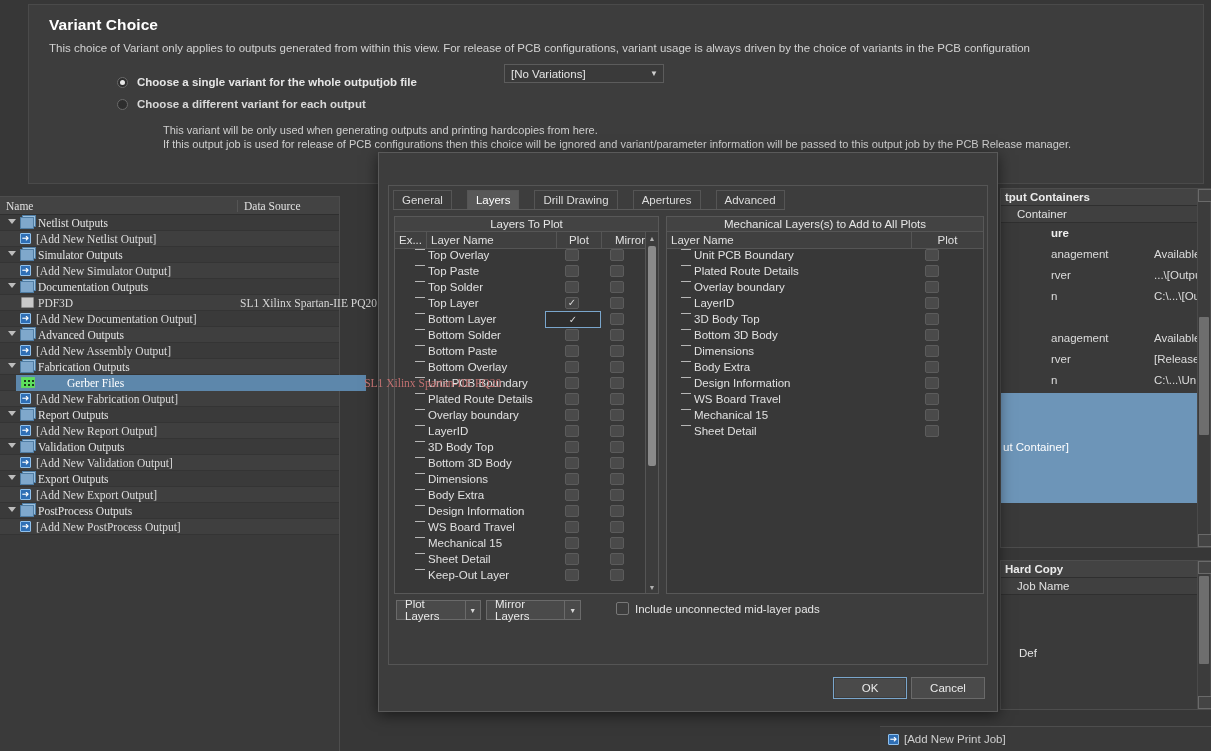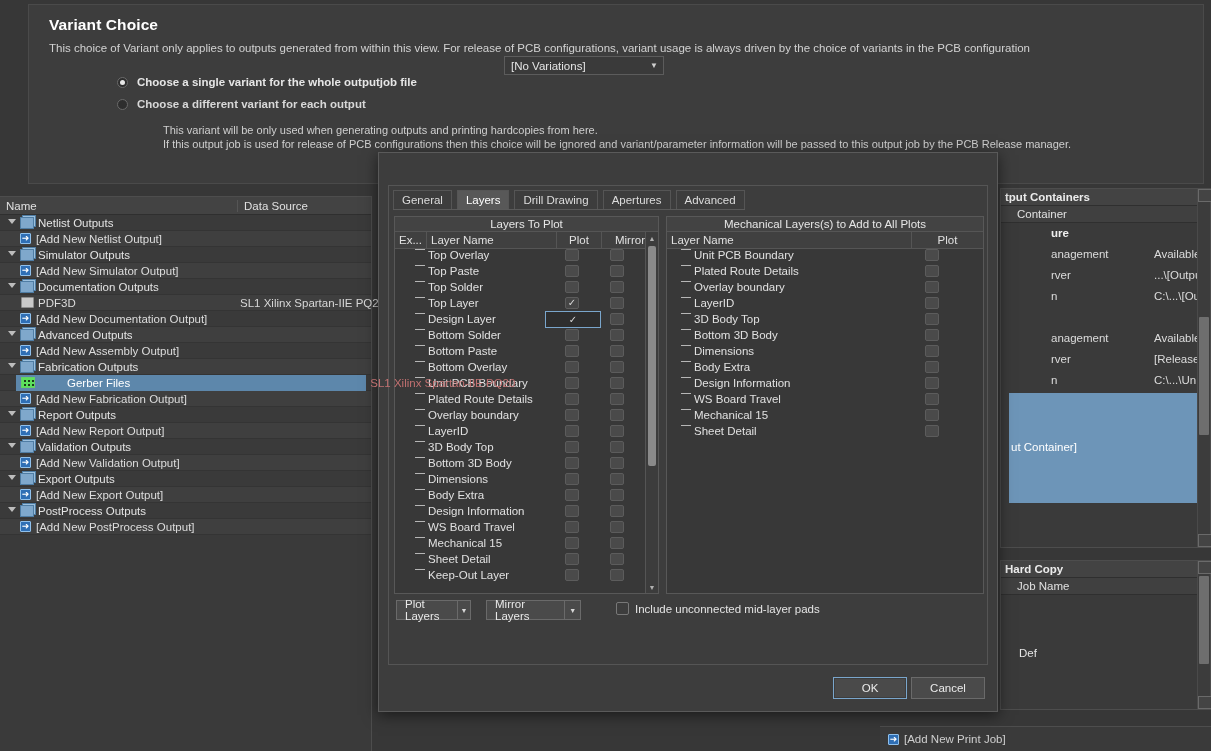--- a/index.html
+++ b/index.html
@@ -35,39 +35,39 @@
     background:#2e2e2e;border:1px solid #6a6a6a;
     position:relative;flex:0 0 auto;
   }
   .radio.on::after{
     content:"";position:absolute;left:2px;top:2px;width:5px;height:5px;
     border-radius:50%;background:#e8e8e8;
   }
   .radio-label{font-size:11.5px;color:#e6e6e6;font-weight:bold;}
   .radio-label.dim{color:#d8d8d8;}
   .variant-select{
-    position:absolute; left:475px; top:51px; width:160px; height:19px;
+    position:absolute; left:475px; top:59px; width:160px; height:19px;
     background:#3a3a3a; border:1px solid #5c5c5c;
     display:flex;align-items:center;
   }
   .variant-select .val{padding-left:6px;font-size:11.5px;color:#e4e4e4;flex:1;}
   .variant-select .arrow{
     width:18px;height:17px;display:flex;align-items:center;justify-content:center;
     color:#cfcfcf;font-size:8px;
   }
   .note{
     position:absolute; left:134px; font-size:11px; color:#cfcfcf; white-space:nowrap;
   }
   .note.n1{top:119px;}
   .note.n2{top:133px;}
 
   
   .tree-panel{
-    position:absolute;left:0px;top:196px;width:372px;height:555px;
-    background:#3a3a3a;border-top:1px solid #4d4d4d;border-right:1px solid #4d4d4d;
+    position:absolute;left:0px;top:196px;width:340px;height:555px;
+    background:#3a3a3a;border-top:1px solid #4d4d4d;border-right:1px solid #4d4d4d;font-family:Liberation Serif, serif;
   }
   .tree-head{
     position:relative;height:18px;background:#434343;
     border-bottom:1px solid #2f2f2f;display:flex;align-items:center;
   }
   .th{font-size:11.5px;color:#e0e0e0;padding-left:6px;}
   .th.name{width:238px;border-right:1px solid #555;}
   .th.src{flex:1;}
   .tree-body{position:relative;}
   .trow{
@@ -131,21 +131,21 @@
     height:17px;background:#404040;border-bottom:1px solid #2f2f2f;
     display:flex;align-items:center;padding-left:16px;
     font-size:11.5px;color:#e0e0e0;
   }
   .rp-rows{position:relative;font-size:11.5px;}
   .rp-row{height:21px;display:flex;align-items:center;color:#dcdcdc;}
   .rp-row .k{width:105px;padding-left:2px;white-space:nowrap;overflow:hidden;margin-left:48px;}
   .rp-row .v{flex:1;white-space:nowrap;overflow:hidden;}
   .rp-row.head{font-weight:bold;color:#efefef;height:20px;}
   .rp-sel{
-    position:absolute;left:8px;width:196px;height:110px;background:#6d95b8;
+    position:absolute;left:0px;width:196px;height:110px;background:#6d95b8;
   }
   .rp-sel .lbl{position:absolute;left:2px;top:48px;font-size:11.5px;color:#ffffff;}
 
   .right-panel2{
     position:absolute;left:1000px;top:560px;width:211px;height:150px;
     background:#3a3a3a;border:1px solid #4d4d4d;
   }
   .right-bot{
     position:absolute;left:880px;top:726px;width:331px;height:25px;
     background:#3a3a3a;border-top:1px solid #4d4d4d;
@@ -181,21 +181,21 @@
   .dlg-close{
     position:absolute;right:4px;top:3px;width:32px;height:20px;
     background:#cc2222;display:flex;align-items:center;justify-content:center;
     color:#fff;font-size:13px;font-weight:bold;cursor:pointer;
   }
   .dlg-body{
     position:absolute;left:9px;top:32px;right:9px;bottom:46px;
     border:1px solid #555;background:#3d3d3d;
   }
   .tabs{
-    position:absolute;left:4px;top:4px;display:flex;gap:5px;
+    position:absolute;left:4px;top:4px;display:flex;gap:15px;
     border-bottom:1px solid #5a5a5a;
   }
   .tab{
     padding:3px 8px 3px 8px;font-size:11.5px;color:#dcdcdc;
     background:#3d3d3d;border:1px solid #555;border-bottom:none;
     cursor:pointer;position:relative;top:0px;
   }
   .tab.active{background:#585858;color:#ffffff;}
 
   .list-box{
@@ -250,21 +250,21 @@
     position:absolute;height:20px;background:#4a4a4a;border:1px solid #6a6a6a;
     display:flex;align-items:stretch;cursor:pointer;
   }
   .splitbtn .lab{
     padding:0 8px;display:flex;align-items:center;font-size:11.5px;color:#e8e8e8;
   }
   .splitbtn .drp{
     width:17px;border-left:1px solid #6a6a6a;display:flex;align-items:center;justify-content:center;
     color:#d8d8d8;font-size:7px;
   }
-  .sb1{left:2px;width:75px;}
+  .sb1{left:2px;width:85px;}
   .sb2{left:92px;width:95px;}
   .chk-inline{position:absolute;left:222px;top:2px;display:flex;align-items:center;gap:6px;}
   .chk-box{width:13px;height:13px;background:#3d3d3d;border:1px solid #787878;border-radius:2px;}
   .chk-lab{font-size:11.5px;color:#e4e4e4;}
 
   .dlg-footer{position:absolute;right:12px;bottom:12px;display:flex;gap:4px;}
   .btn{
     width:74px;height:22px;background:#4a4a4a;border:1px solid #6a6a6a;
     display:flex;align-items:center;justify-content:center;
     font-size:11.5px;color:#eaeaea;cursor:pointer;
@@ -543,21 +543,21 @@
               <span class="cb mirror"></span>
             </div>
             <div class="lrow">
               <span class="dash"></span>
               <span class="lname">Top Layer</span>
               <span class="cb plot checked">✓</span>
               <span class="cb mirror"></span>
             </div>
             <div class="lrow">
               <span class="dash"></span>
-              <span class="lname">Design Layer</span>
+              <span class="lname">Bottom Layer</span>
               <span class="cb plot checked focused">✓</span>
               <span class="cb mirror"></span>
             </div>
             <div class="lrow">
               <span class="dash"></span>
               <span class="lname">Bottom Solder</span>
               <span class="cb plot"></span>
               <span class="cb mirror"></span>
             </div>
             <div class="lrow">

